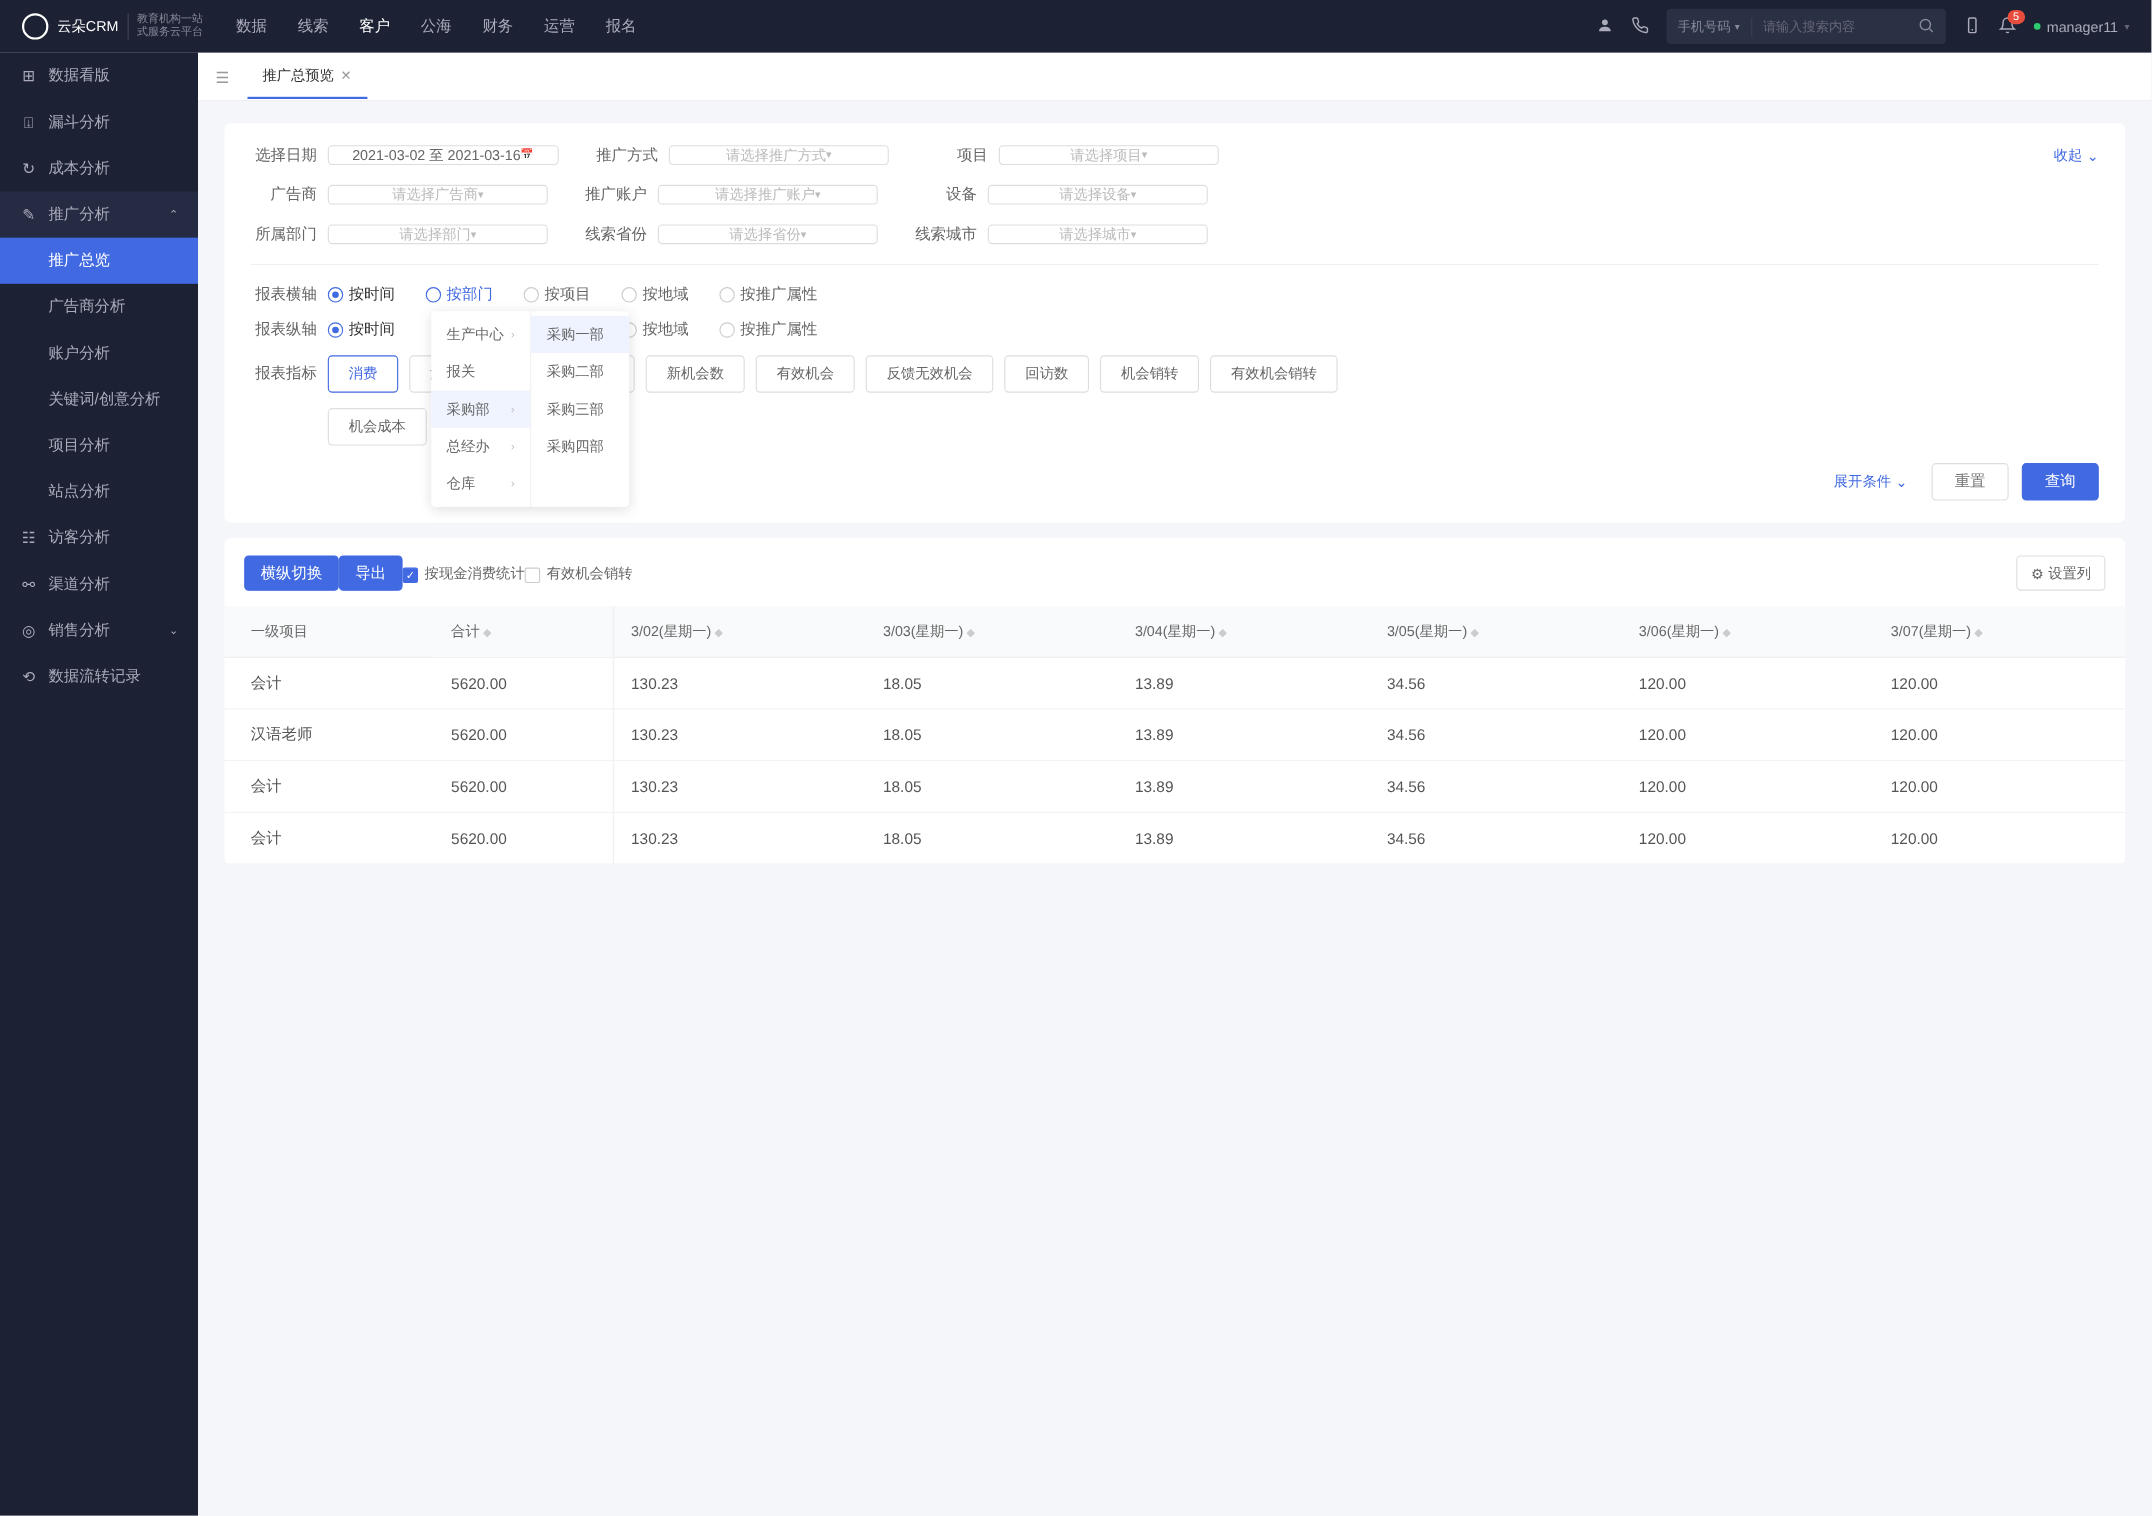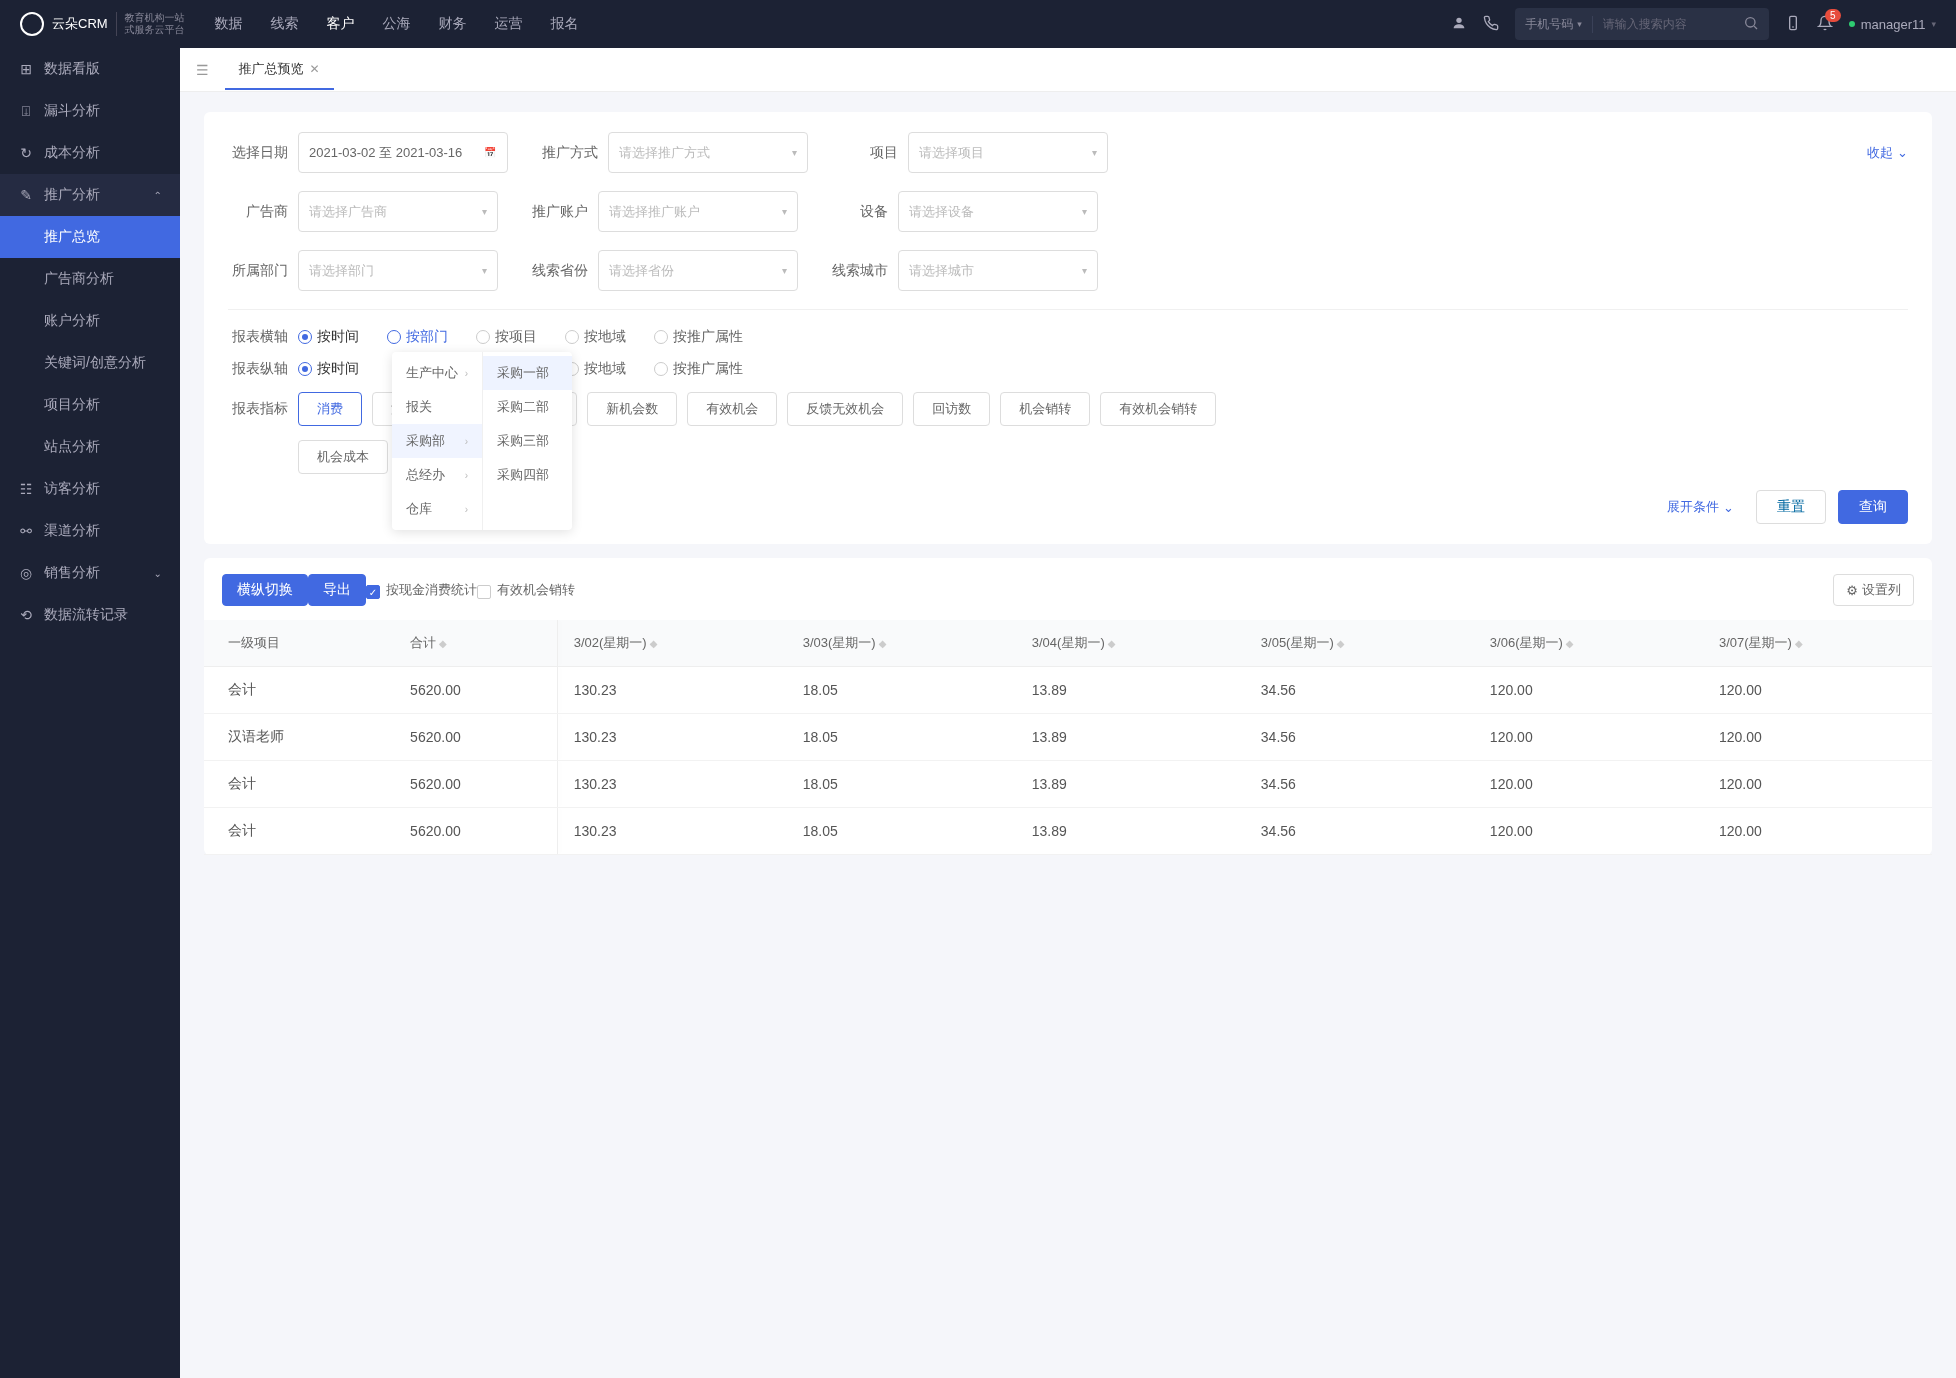--- a/index.html
+++ b/index.html
@@ -33,21 +33,21 @@
 .main{flex:1;background:#f5f6fa;overflow-y:auto}
 .tabs{background:#fff;display:flex;align-items:center;height:44px;border-bottom:1px solid #eee}
 .tab-toggle{padding:0 16px;color:#999;cursor:pointer}
 .tab{padding:0 14px;height:40px;display:flex;align-items:center;gap:6px;border-bottom:2px solid #4169e1;color:#333;font-size:13px}
 .tab-close{color:#999;cursor:pointer;font-size:12px}
 .content{padding:20px 24px}
 .filters{background:#fff;border-radius:6px;padding:20px 24px}
 .filter-row{display:flex;align-items:center;gap:30px;margin-bottom:18px}
 .filter-group{display:flex;align-items:center;gap:10px}
 .filter-label{color:#666;font-size:14px;min-width:60px;text-align:right}
-.filter-input{border:1px solid #ddd;border-radius:4px;height:41px;padding:0 10px;font-size:13px;color:#666;display:flex;align-items:center;justify-content:space-between;background:#fff;min-width:200px}
+.filter-input{border:1px solid #ddd;border-radius:4px;height:18px;padding:0 10px;font-size:13px;color:#666;display:flex;align-items:center;justify-content:center;background:#fff;min-width:200px}
 .filter-input.date{min-width:210px}
 .placeholder{color:#bbb}
 .dropdown-icon{color:#bbb;font-size:10px}
 .collapse-link{margin-left:auto;color:#4169e1;cursor:pointer;font-size:13px;display:flex;align-items:center;gap:4px}
 .radio-row{display:flex;align-items:center;gap:10px;margin-bottom:14px}
 .radio-label{color:#666;min-width:60px;text-align:right}
 .radio-group{display:flex;gap:28px;position:relative}
 .radio-item{display:flex;align-items:center;gap:5px;cursor:pointer;color:#666}
 .radio-item.checked{color:#333}
 .radio-item.hover{color:#4169e1}
@@ -60,21 +60,21 @@
 .menu-item{padding:8px 14px;font-size:13px;color:#666;cursor:pointer;display:flex;align-items:center;justify-content:space-between}
 .menu-item:hover,.menu-item.active{background:#f0f4ff}
 .menu-item.highlighted{background:#eef3ff}
 .menu-arrow{color:#bbb;font-size:10px}
 .metric-row{display:flex;align-items:center;gap:10px;margin-bottom:14px}
 .metric-btns{display:flex;gap:10px;flex-wrap:wrap}
 .metric-btn{border:1px solid #ddd;border-radius:4px;padding:7px 18px;font-size:13px;color:#666;background:#fff;cursor:pointer}
 .metric-btn.active{border-color:#4169e1;color:#4169e1}
 .actions-row{display:flex;justify-content:flex-end;align-items:center;gap:12px;margin-top:16px}
 .expand-link{color:#4169e1;cursor:pointer;font-size:13px;display:flex;align-items:center;gap:4px;margin-right:10px}
-.btn{border:1px solid #ddd;border-radius:4px;padding:7px 20px;font-size:14px;cursor:pointer;background:#fff;color:#0369a1}
+.btn{border:1px solid #ddd;border-radius:4px;padding:7px 20px;font-size:14px;cursor:pointer;background:#fff;color:#737373}
 .btn.primary{background:#4169e1;color:#fff;border-color:#4169e1}
 .table-section{background:#fff;border-radius:6px;padding:16px 0 0;margin-top:14px}
 .table-header{display:flex;align-items:center;padding:0 18px 14px}
 .checkbox{width:14px;height:14px;border:1px solid #ccc;border-radius:2px;display:inline-flex;align-items:center;justify-content:center}
 .checkbox.checked{background:#4169e1;border-color:#4169e1}
 .checkbox.checked::after{content:"✓";color:#fff;font-size:10px}
 .check-label{display:flex;align-items:flex-end;gap:6px;color:#666;font-size:13px;cursor:pointer}
 .settings-btn{margin-left:auto;border:1px solid #ddd;border-radius:4px;padding:6px 12px;font-size:13px;color:#666;background:#fff;cursor:pointer;display:flex;align-items:center;gap:4px}
 .table{width:100%;border-collapse:collapse}
 .table th{background:#f9fafb;padding:14px 16px;text-align:left;font-weight:500;color:#666;font-size:13px;border-bottom:1px solid #eee}

